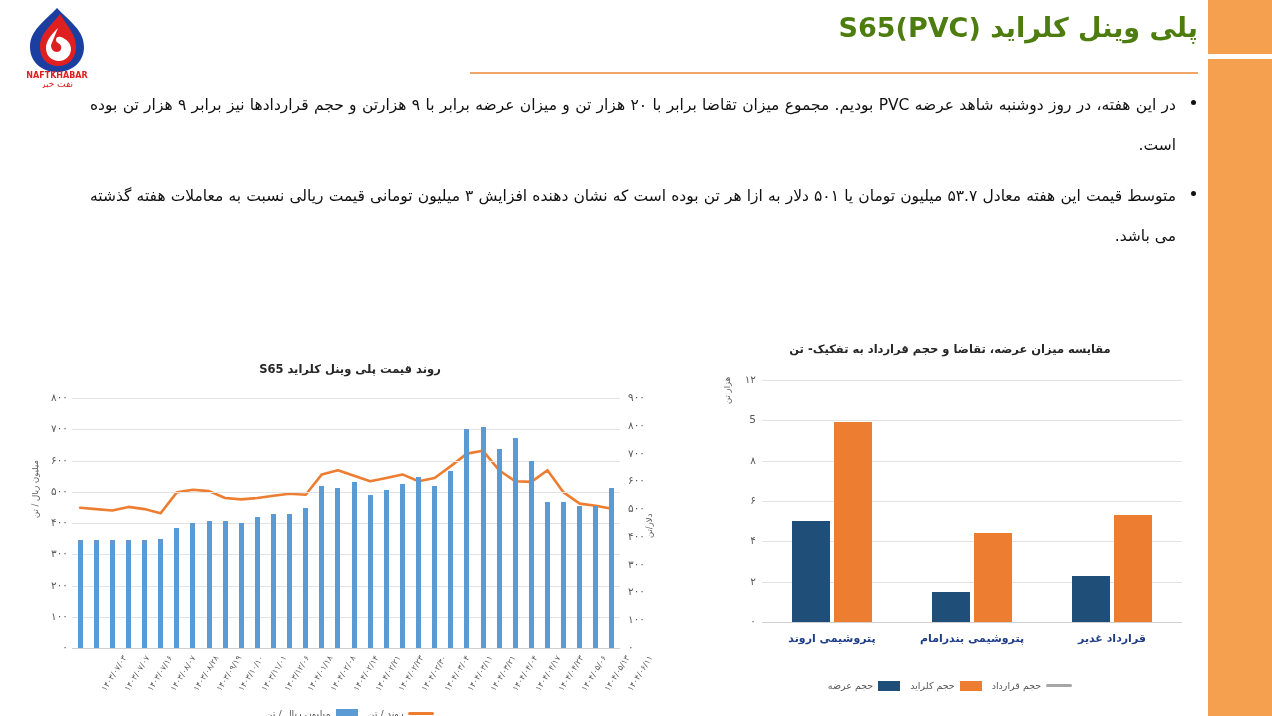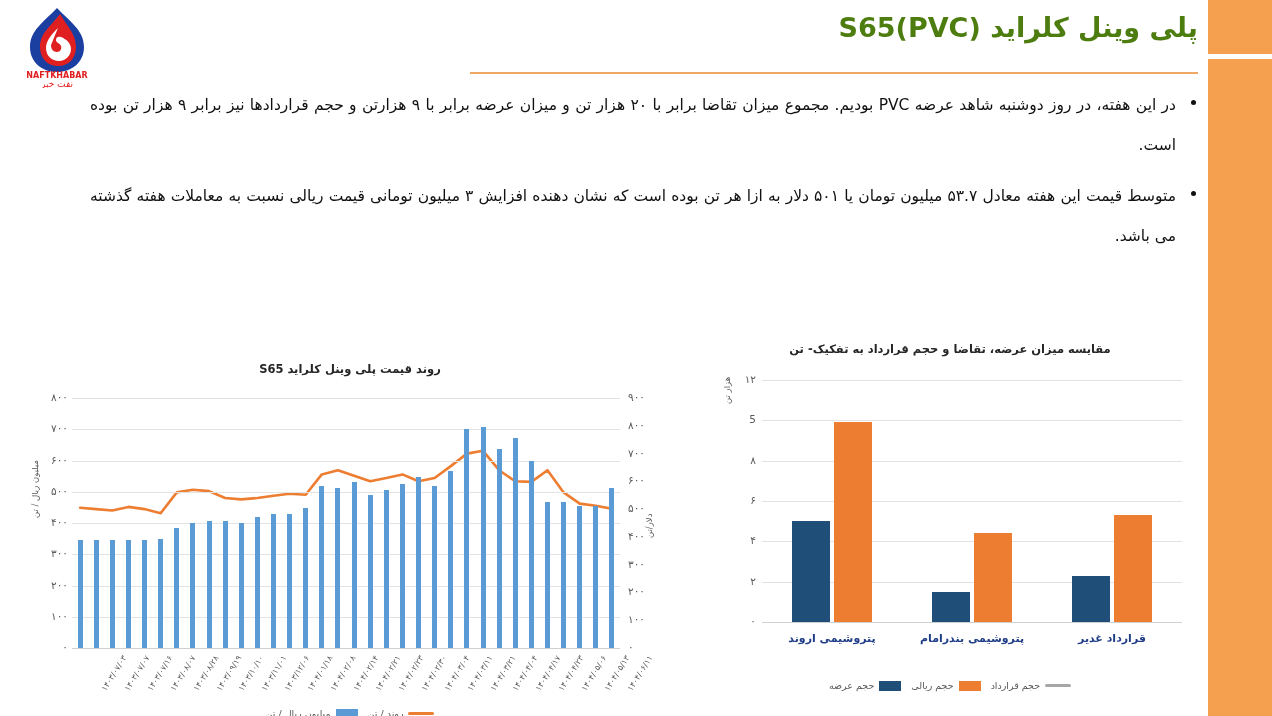--- a/index.html
+++ b/index.html
@@ -273,20 +273,20 @@
       <div class="cat" style="left: 202px; top: 296px; width: 140px;">پتروشیمی بندرامام</div>
       <div class="cat" style="left: 342px; top: 296px; width: 140px;">قرارداد غدیر</div>
     </div>
   <div class="legend" style="top:344px;">
     <div class="item">
       <span class="swatch-line" style="background:#A6A6A6;"></span>
       <span>حجم قرارداد</span>
     </div>
     <div class="item">
       <span class="swatch-box" style="background:#ED7D31;"></span>
-      <span>حجم ریالی</span>
+      <span>حجم کلراید</span>
     </div>
     <div class="item">
       <span class="swatch-box" style="background:#1F4E79;"></span>
       <span>حجم عرضه</span>
     </div>
   </div>
 </div>
 
 </body></html>

